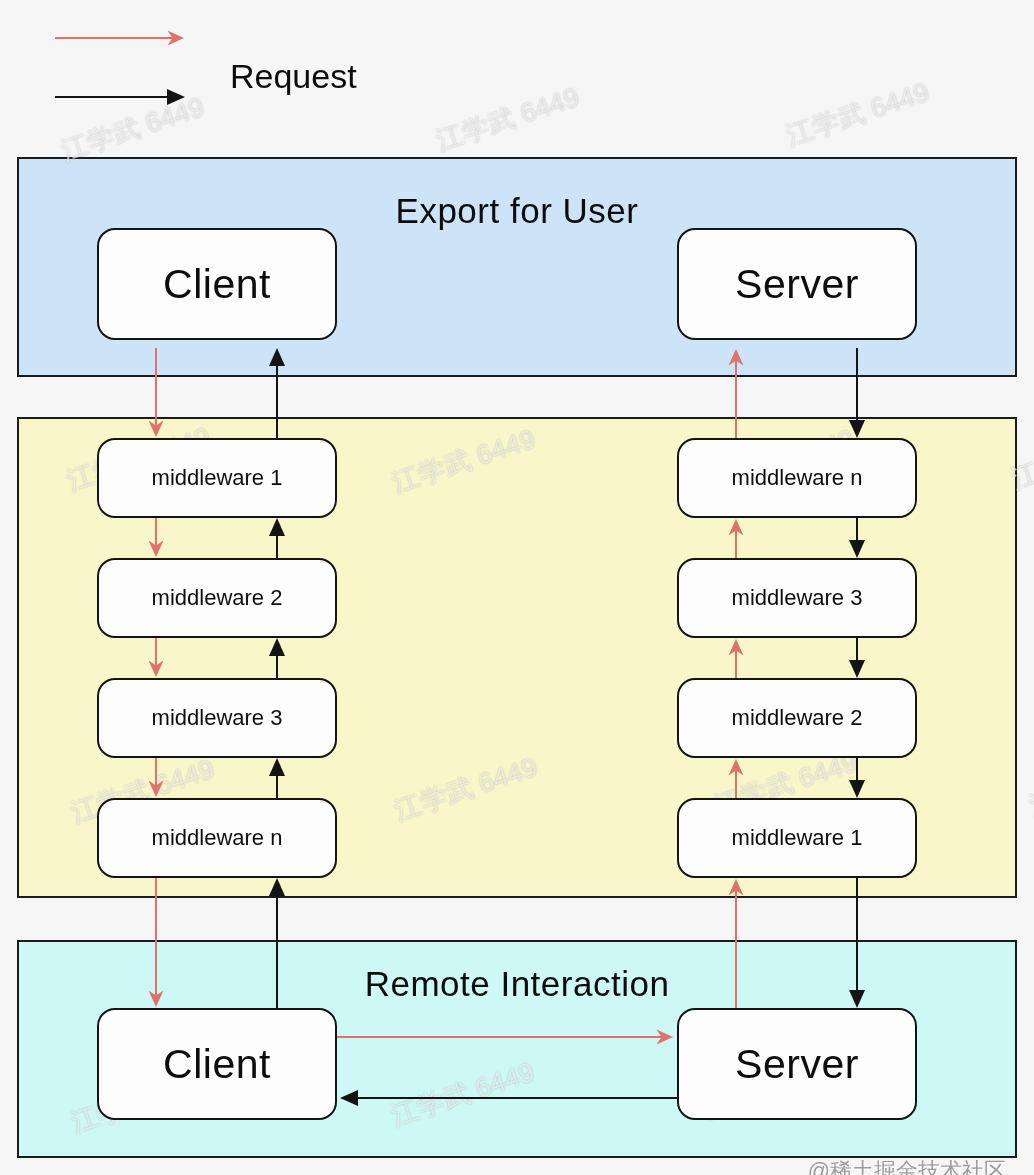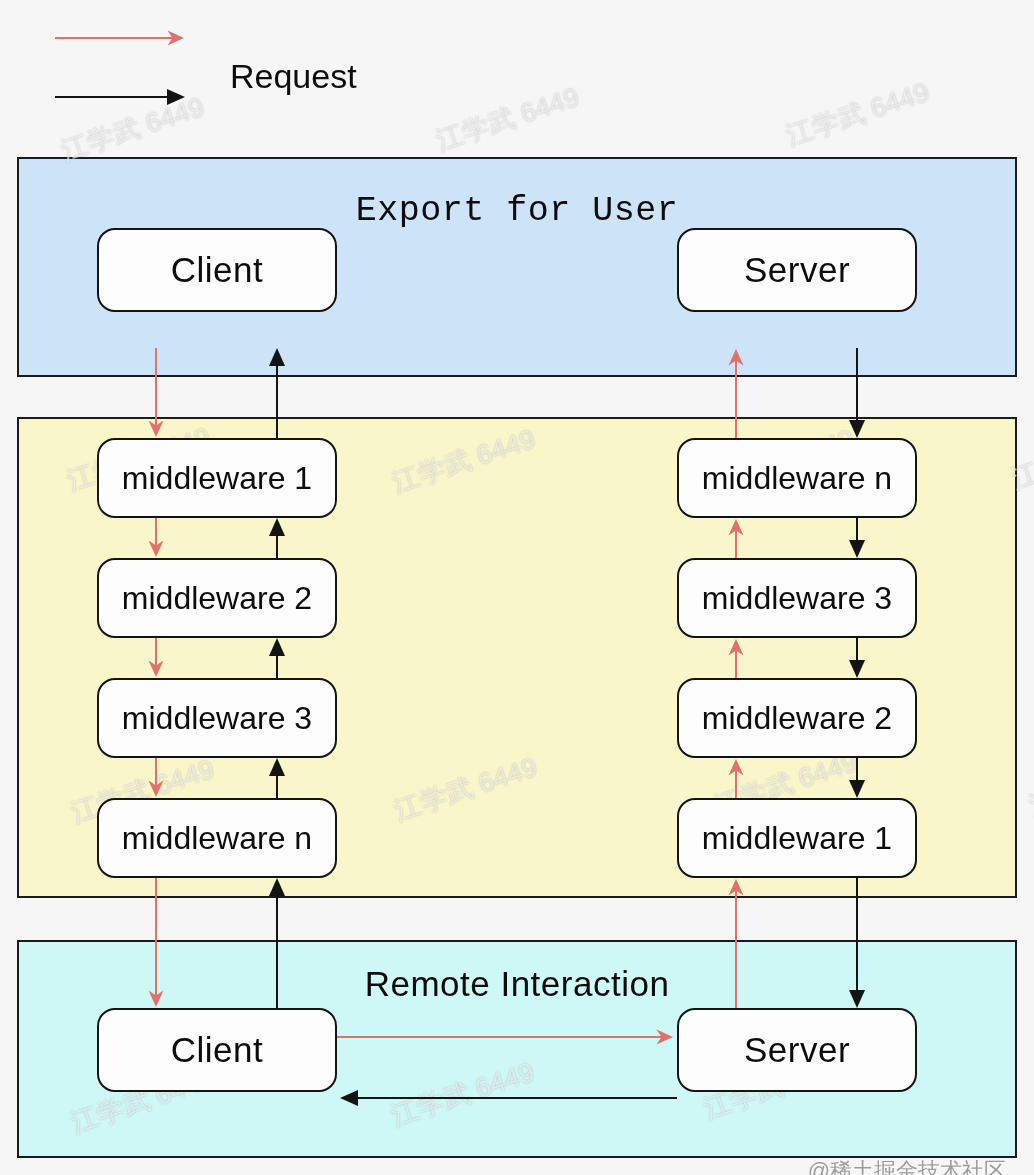--- a/index.html
+++ b/index.html
@@ -26,35 +26,35 @@
   .section.blue{top:157px;height:220px;background:var(--c-blue);}
   .section.yellow{top:417px;height:481px;background:var(--c-yellow);}
   .section.cyan{top:940px;height:218px;background:var(--c-cyan);}
   .section-title{
     position:absolute;left:0;right:0;
     text-align:center;
     font-size:35px;
     letter-spacing:.5px;
     color:#0d0d0d;
   }
-  .section.blue .section-title{top:32px;font-family:Liberation Mono, monospace;}
+  .section.blue .section-title{top:32px;}
   .section.cyan .section-title{top:22px;}
   
   .node{
     position:absolute;
     width:240px;
     background:var(--c-node);
     border:2px solid #141414;
     border-radius:18px;
     box-sizing:border-box;
     display:flex;align-items:center;justify-content:center;
     color:#0d0d0d;
   }
-  .node.big{height:84px;font-size:35px;letter-spacing:.5px;}
-  .node.small{height:80px;font-size:32px;}
+  .node.big{height:112px;font-size:41px;letter-spacing:.5px;}
+  .node.small{height:80px;font-size:22px;}
   
   .legend-label{
     position:absolute;left:230px;
     font-size:34px;color:#0d0d0d;
   }
   #legend-request-label{top:21px;margin-top:36px;}
   #legend-response-label{top:80px;}
   
   svg.arrows{
     position:absolute;inset:0;

